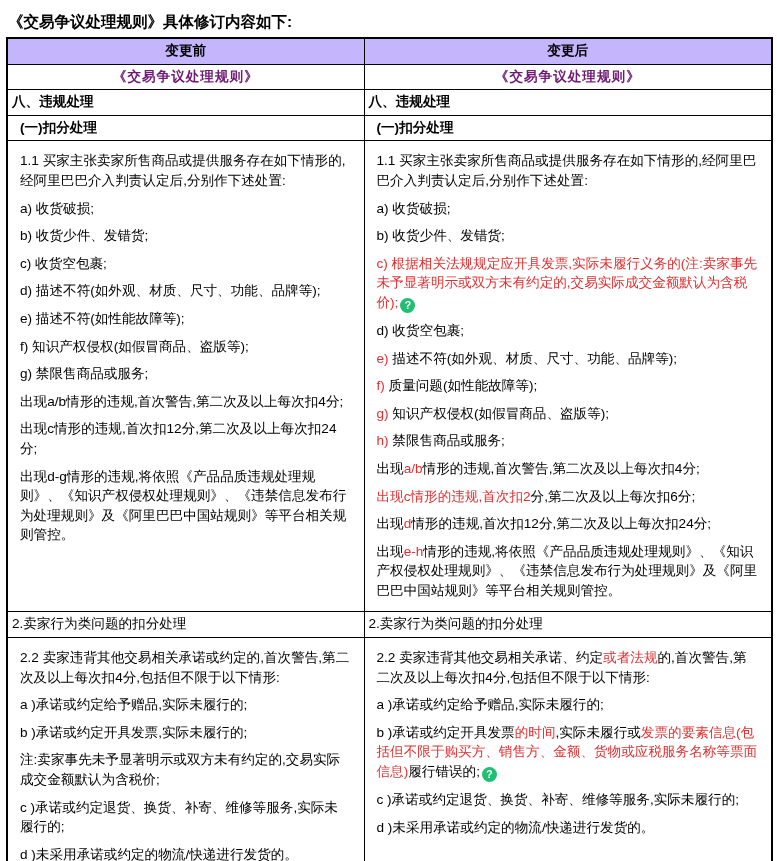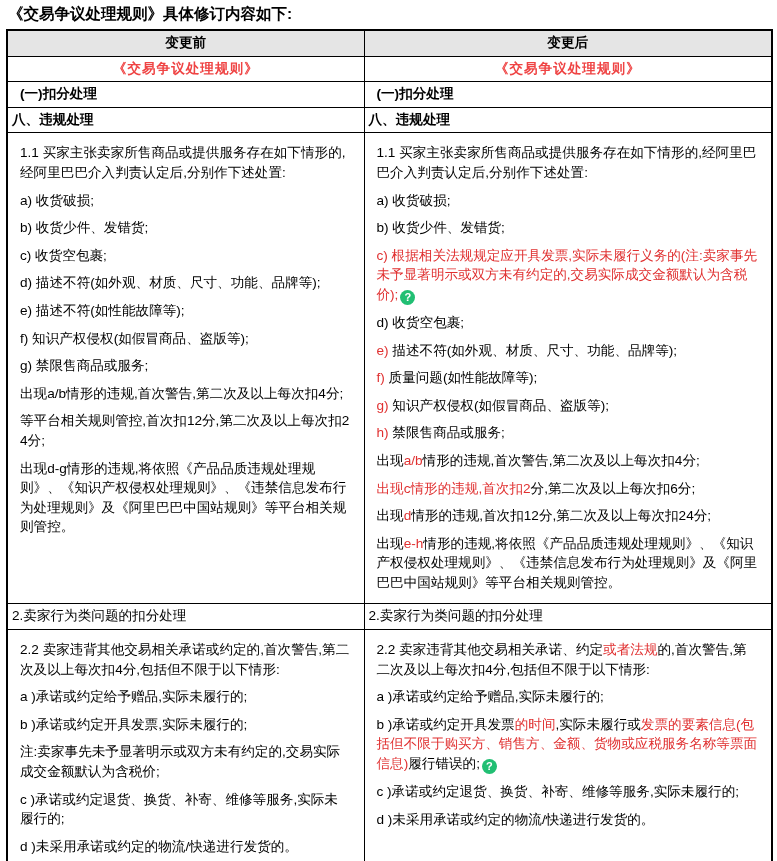--- a/index.html
+++ b/index.html
@@ -12,21 +12,21 @@
     height: 861px;
     font-family: "Liberation Sans", "DejaVu Sans", sans-serif;
     color: #000000;
     overflow: hidden;
   }
   .page {
     width: 777px;
     height: 861px;
     position: relative;
     box-sizing: border-box;
-    padding: 0 6px;
+    padding: 8px 6px;
   }
   .doc-title {
     font-size: 15.5px;
     font-weight: bold;
     line-height: 22px;
     padding: 3px 0 4px 2px;
     letter-spacing: 0px;
     white-space: nowrap;
   }
   table.cmp {
@@ -40,32 +40,32 @@
     vertical-align: top;
     padding: 2px 4px 3px 4px;
     font-size: 13.6px;
     line-height: 19.6px;
     word-break: break-all;
   }
   col.c1 { width: 357px; }
   col.c2 { width: 408px; }
 
   td.hdr {
-    background: #e5e5e5;
+    background: #c4b5fd;
     text-align: center;
     font-weight: bold;
     font-size: 14px;
     padding: 4px 0 5px 0;
     color: #000;
   }
   td.subhdr {
     text-align: center;
     font-weight: bold;
     font-size: 14.5px;
-    color: #ef4444;
+    color: #701a75;
     padding: 4px 0 5px 0;
     letter-spacing: 1px;
   }
   td.secthdr {
     font-weight: bold;
     font-size: 14.5px;
     padding: 4px 4px 5px 6px;
   }
   td.secthdr.indent {
     padding-left: 12px;
@@ -125,42 +125,42 @@
         <td class="hdr">变更前</td>
         <td class="hdr">变更后</td>
       </tr>
 
       <tr>
         <td class="subhdr">《交易争议处理规则》</td>
         <td class="subhdr">《交易争议处理规则》</td>
       </tr>
 
       <tr>
+        <td class="secthdr">八、违规处理</td>
+        <td class="secthdr">八、违规处理</td>
+      </tr>
+
+      <tr>
         <td class="secthdr indent">(一)扣分处理</td>
         <td class="secthdr indent">(一)扣分处理</td>
-      </tr>
-
-      <tr>
-        <td class="secthdr">八、违规处理</td>
-        <td class="secthdr">八、违规处理</td>
       </tr>
 
 
       <tr>
         <td class="body">
           <div class="para">1.1 买家主张卖家所售商品或提供服务存在如下情形的,经阿里巴巴介入判责认定后,分别作下述处置:</div>
           <div class="para">a) 收货破损;</div>
           <div class="para">b) 收货少件、发错货;</div>
           <div class="para">c) 收货空包裹;</div>
           <div class="para">d) 描述不符(如外观、材质、尺寸、功能、品牌等);</div>
           <div class="para">e) 描述不符(如性能故障等);</div>
           <div class="para">f) 知识产权侵权(如假冒商品、盗版等);</div>
           <div class="para">g) 禁限售商品或服务;</div>
           <div class="para">出现a/b情形的违规,首次警告,第二次及以上每次扣4分;</div>
-          <div class="para">等平台相关规则管控,首次扣12分,第二次及以上每次扣24分;</div>
+          <div class="para">出现c情形的违规,首次扣12分,第二次及以上每次扣24分;</div>
           <div class="para">出现d-g情形的违规,将依照《产品品质违规处理规则》、《知识产权侵权处理规则》、《违禁信息发布行为处理规则》及《阿里巴巴中国站规则》等平台相关规则管控。</div>
         </td>
         <td class="body">
           <div class="para">1.1 买家主张卖家所售商品或提供服务存在如下情形的,经阿里巴巴介入判责认定后,分别作下述处置:</div>
           <div class="para">a) 收货破损;</div>
           <div class="para">b) 收货少件、发错货;</div>
           <div class="para"><span class="red">c) 根据相关法规规定应开具发票,实际未履行义务的(注:卖家事先未予显著明示或双方未有约定的,交易实际成交金额默认为含税价);</span><span class="help-icon">?</span></div>
           <div class="para">d) 收货空包裹;</div>
           <div class="para"><span class="red">e)</span><span> 描述不符(如外观、材质、尺寸、功能、品牌等);</span></div>
           <div class="para"><span class="red">f)</span><span> 质量问题(如性能故障等);</span></div>

